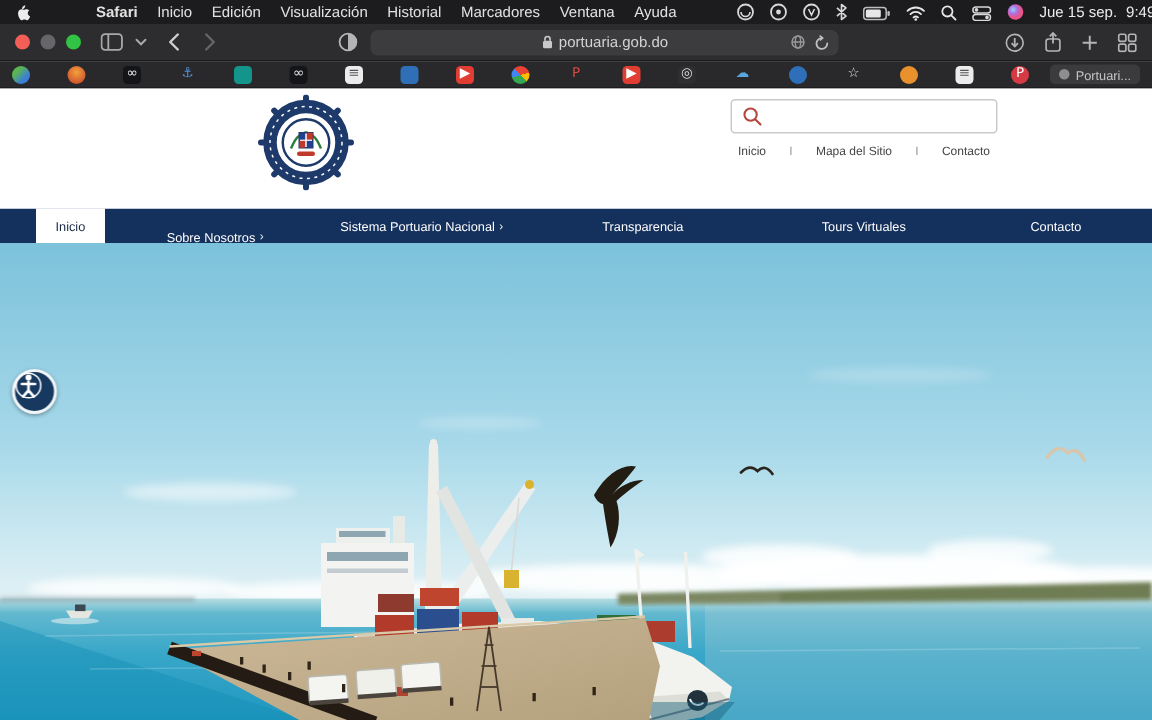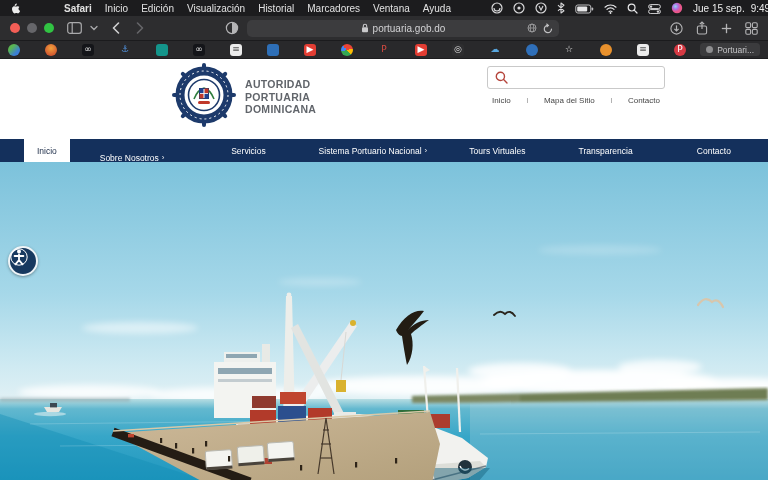--- a/index.html
+++ b/index.html
@@ -313,25 +313,20 @@
         <path d="M22 36c3-7 5-9 10-11" fill="none" stroke="#2f7d3e" stroke-width="1.6"></path>
         <path d="M42 36c-3-7-5-9-10-11" fill="none" stroke="#2f7d3e" stroke-width="1.6"></path>
         <rect x="27.5" y="25.5" width="9" height="10" fill="#fff" stroke="#1d3a6b" stroke-width="1"></rect>
         <rect x="27.5" y="25.5" width="4" height="4.6" fill="#23408f"></rect>
         <rect x="32.5" y="30.9" width="4" height="4.6" fill="#23408f"></rect>
         <rect x="32.5" y="25.5" width="4" height="4.6" fill="#c0392b"></rect>
         <rect x="27.5" y="30.9" width="4" height="4.6" fill="#c0392b"></rect>
         <rect x="26" y="38" width="12" height="3" rx="1.5" fill="#c0392b"></rect>
       </svg>
     </span>
-    <div class="brand-text">
-      <div>AUTORIDAD</div>
-      <div>PORTUARIA</div>
-      <div>DOMINICANA</div>
-    </div>
   </div>
 
   <div class="header-right">
     <div class="search-box">
       <span class="search-btn">
         <svg width="13" height="13" viewBox="0 0 13 13">
             <circle cx="5.4" cy="5.4" r="4.1" fill="none" stroke="#b5443b" stroke-width="1.4"></circle>
             <line x1="8.6" y1="8.6" x2="12" y2="12" stroke="#b5443b" stroke-width="1.4" stroke-linecap="round"></line>
           </svg>
       </span>
@@ -348,31 +343,28 @@
 
 <div class="main-nav">
     <div class="nav-item active">
       <span>Inicio</span>
     </div>
     <div class="nav-item">
       <span>Sobre Nosotros</span>
       <span class="chev">›</span>
     </div>
     <div class="nav-item">
-      <span>Servicios</span>
-    </div>
-    <div class="nav-item">
       <span>Sistema Portuario Nacional</span>
       <span class="chev">›</span>
     </div>
     <div class="nav-item">
+      <span>Transparencia</span>
+    </div>
+    <div class="nav-item">
       <span>Tours Virtuales</span>
-    </div>
-    <div class="nav-item">
-      <span>Transparencia</span>
     </div>
     <div class="nav-item">
       <span>Contacto</span>
     </div>
   </div>
 
 <div class="hero">
   <svg width="768" height="320" viewBox="0 0 768 320">
     <defs>
       <linearGradient id="skyG" x1="0" y1="0" x2="0" y2="1">

